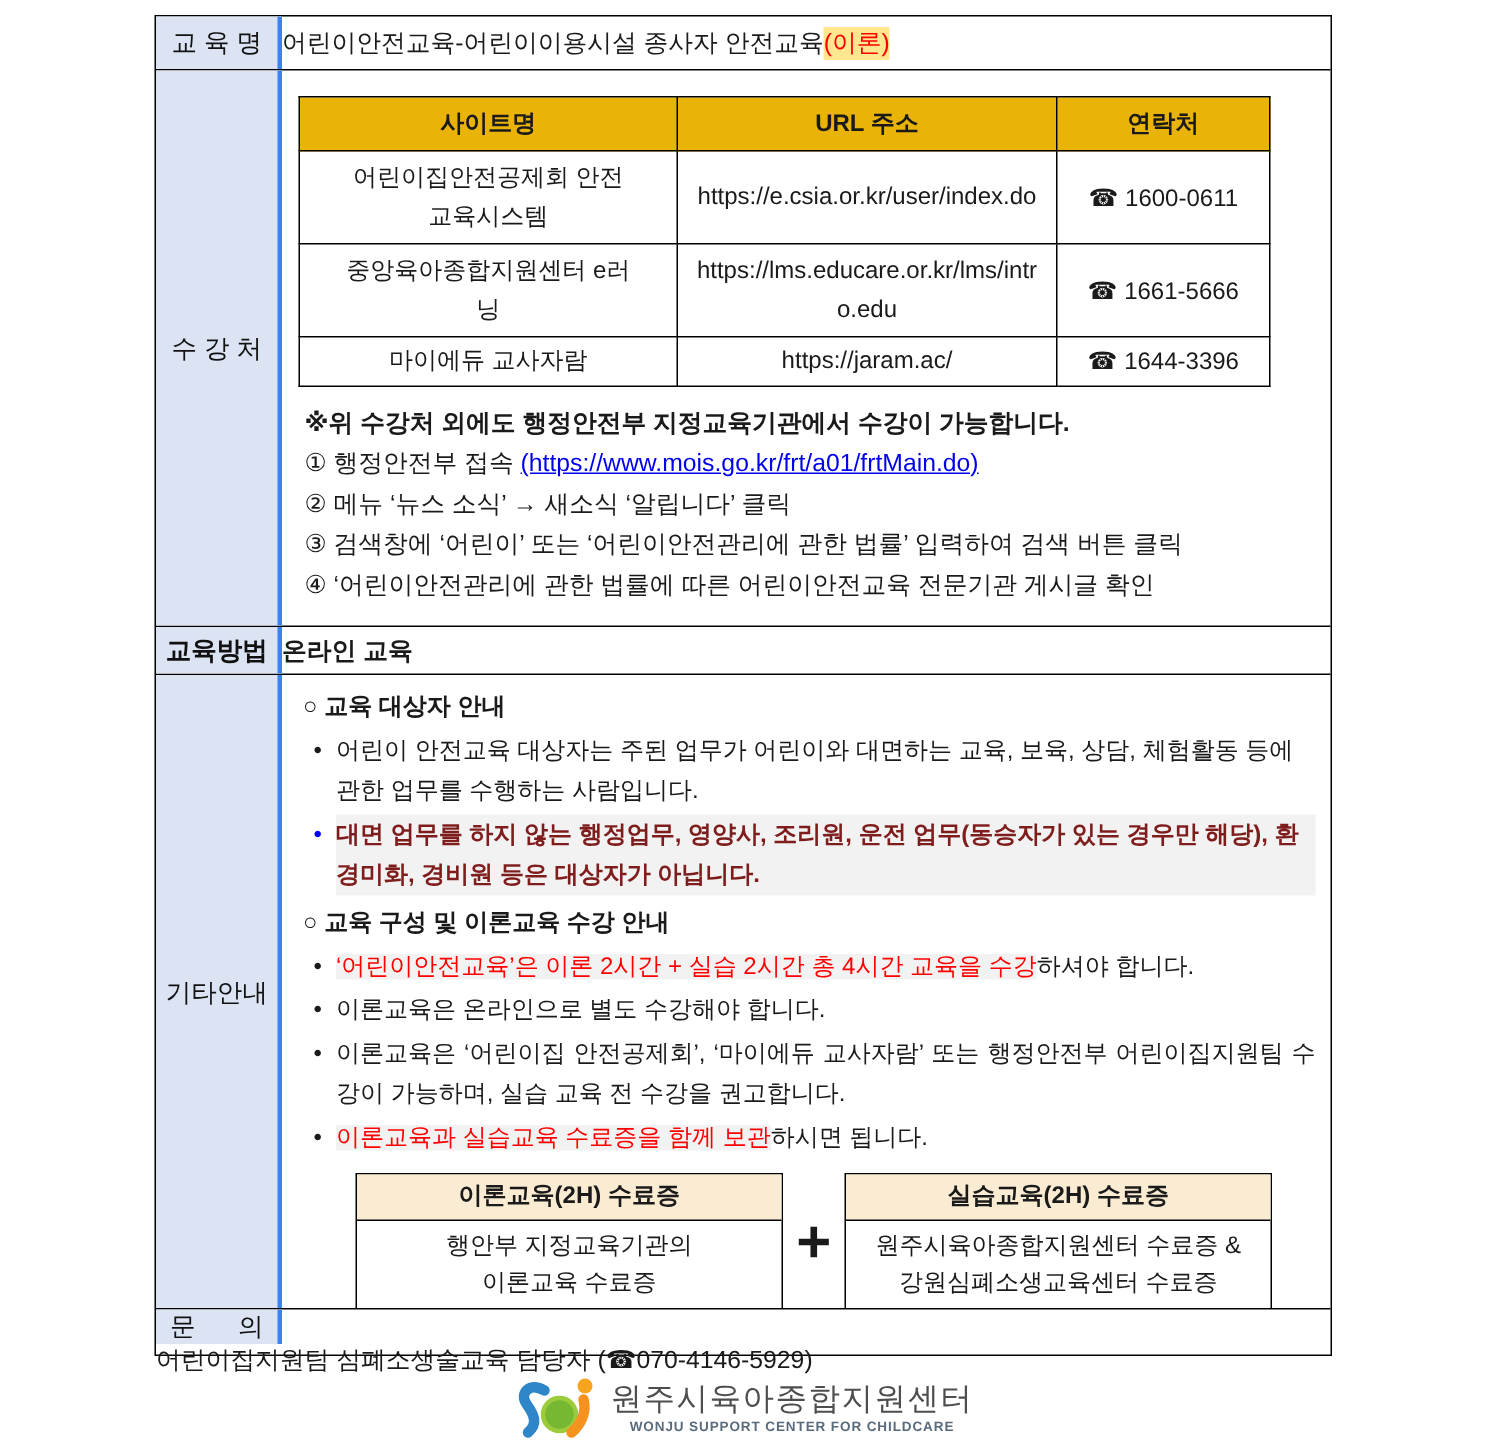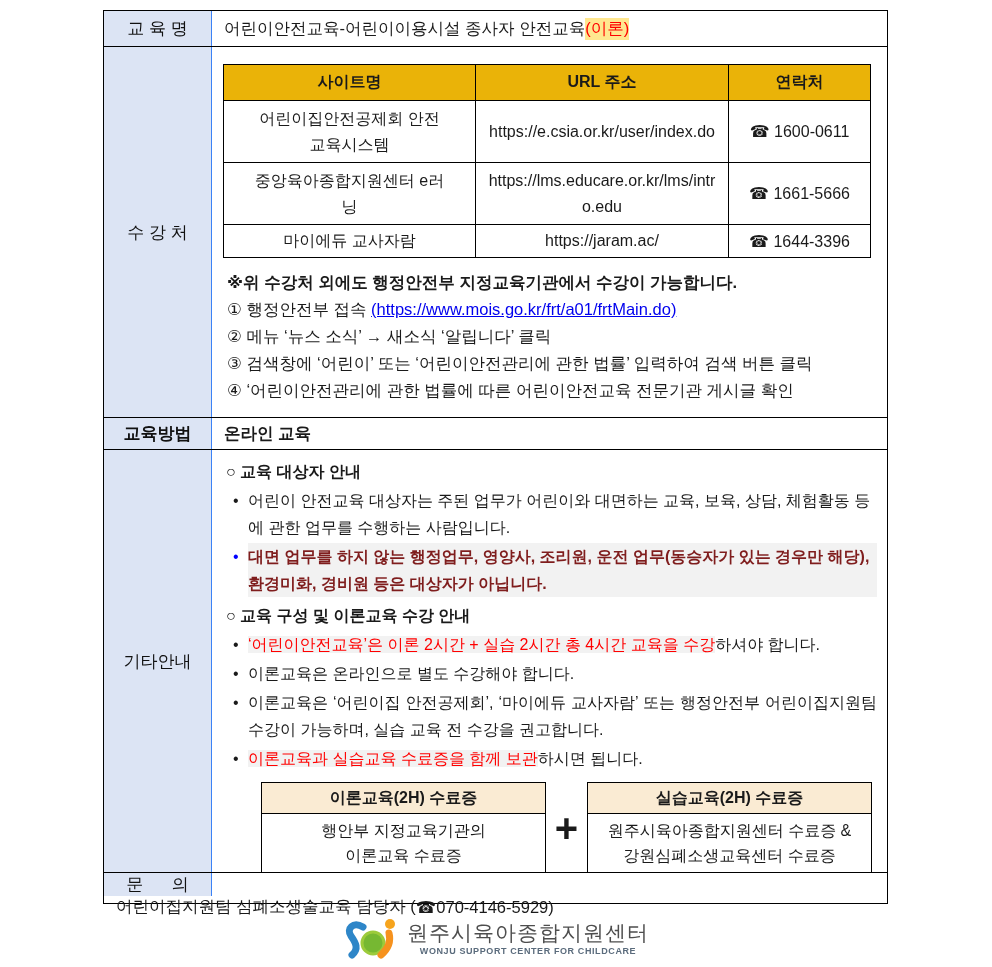--- a/index.html
+++ b/index.html
@@ -3,32 +3,32 @@
 <meta charset="utf-8">
 <style>
   * { margin:0; padding:0; box-sizing:border-box; }
   html,body { width:992px; height:967px; background:#ffffff; font-family:"Liberation Sans","DejaVu Sans",sans-serif; color:#1a1a1a; }
   .page { position:relative; width:992px; height:967px; background:#fff; overflow:hidden; }
 
   
   .doc { position:absolute; left:103px; top:10px; width:785px; border:1.5px solid #000; }
   .trow { display:flex; border-bottom:1px solid #000; }
   .trow:last-child { border-bottom:none; }
-  .label-cell { flex:none; width:108px; background:#dce4f4; border-right:1px solid #3b82f6;
+  .label-cell { flex:none; width:84px; background:#dce4f4; border-right:3px solid #3b82f6;
                 display:flex; align-items:center; justify-content:center;
                 font-size:17px; white-space:pre; color:#111; }
   .content-cell { flex:1; position:relative; min-width:0; }
 
   .r1 { height:36px; }
   .r2 { height:371px; }
   .r3 { height:32px;font-weight:bold; }
   .r4 { height:423px; }
   .r5 { height:30px;flex-direction:column; }
 
-  .line-cell { display:flex; align-items:center; padding-left:12px; font-size:16.5px; }
+  .line-cell { display:flex; align-items:center; padding-left:0; font-size:16.5px; }
   .hl-yellow { background:#ffe78f; }
   .red-bold { color:#ff0000; font-weight:normal; }
   .blue-bold { color:#7f1d1d; font-weight:bold; }
   .hl-gray { background:#f2f2f2; }
 
   
   .ptable { border-collapse:collapse; table-layout:fixed; margin:17px 0 0 11px; }
   .ptable th, .ptable td { border:1.5px solid #000; text-align:center; vertical-align:middle; font-size:16px; }
   .ptable th { background:#eab308; font-weight:bold; height:36px; }
   .col-site { width:252px; } .col-url { width:253px; } .col-tel { width:142px; }

